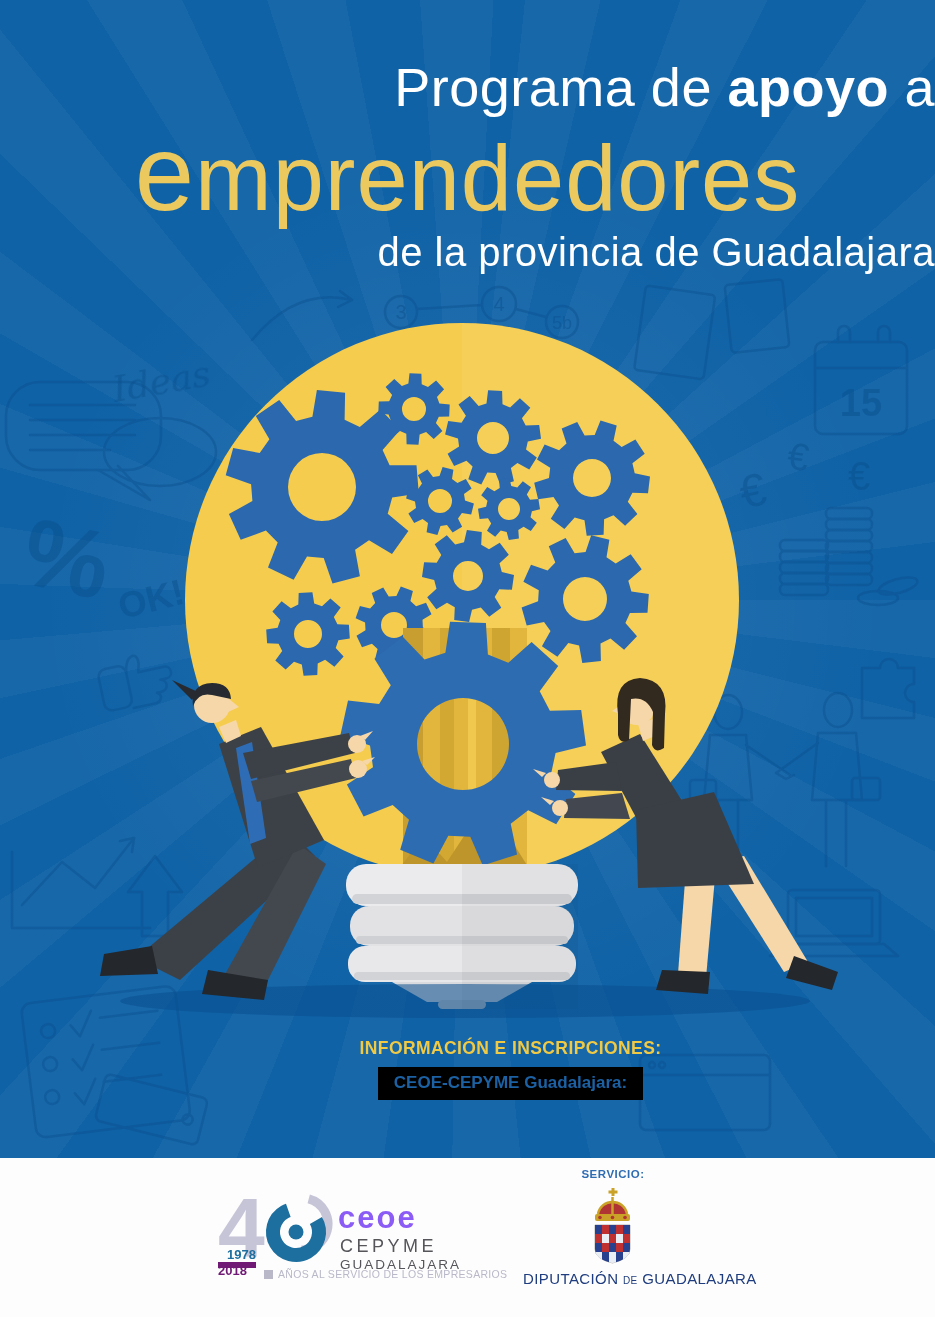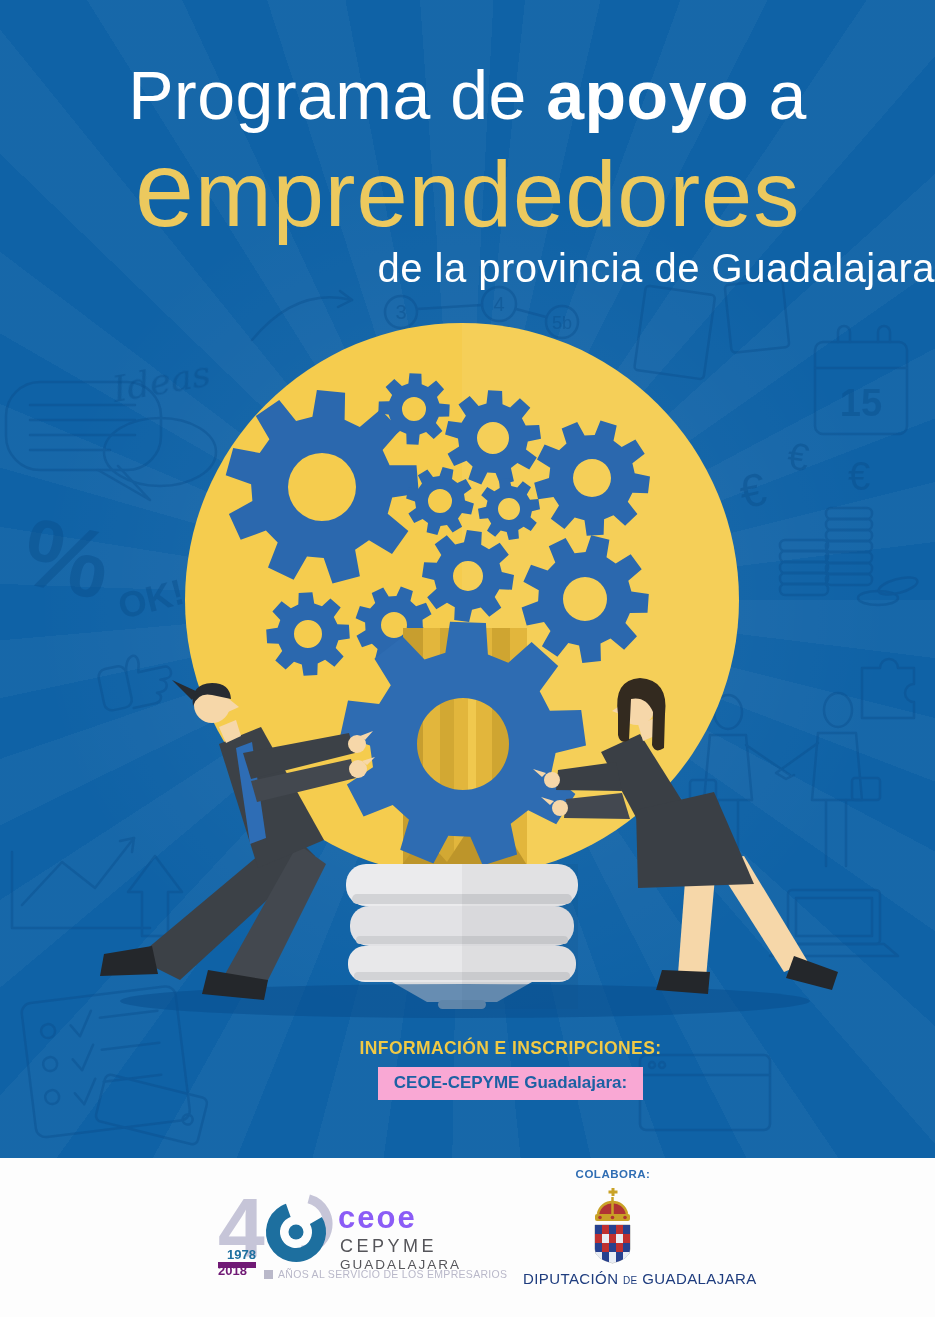--- a/index.html
+++ b/index.html
@@ -6,29 +6,29 @@
   .poster{position:relative;width:935px;height:1317px;overflow:hidden;background:#fff;
           font-family:"Liberation Sans",sans-serif;}
   
   .blue-area{position:absolute;left:0;top:0;width:935px;height:1158px;background:#0f62a6;overflow:hidden;}
   .glow{position:absolute;inset:0;background:radial-gradient(circle at 462px 600px,rgba(255,255,255,.07),rgba(255,255,255,0) 430px);}
   .rays{position:absolute;inset:0;background:repeating-conic-gradient(from 6deg at 462px 600px,rgba(255,255,255,.035) 0deg 7deg,rgba(255,255,255,0) 7deg 14deg);}
   svg.doodles{position:absolute;left:0;top:0;}
   svg.illustration{position:absolute;left:0;top:0;}
   
   .title{position:absolute;left:0;top:56px;width:935px;text-align:center;color:#fff;z-index:5;}
-  .t-line1{font-size:68px;font-weight:400;letter-spacing:.5px;}
+  .t-line1{font-size:54px;font-weight:400;letter-spacing:.5px;text-align:right;}
   .t-line1 b{font-weight:700;}
   .t-line2{font-size:92px;font-weight:400;color:#ecc95e;line-height:.96;margin-top:4px;letter-spacing:1px;}
   .t-line2 .big-e{font-size:1.16em;}
   .t-line3{font-size:40px;font-weight:400;margin-top:6px;letter-spacing:.5px;text-align:right;}
   
   .info{position:absolute;left:0;top:1038px;width:935px;text-align:center;z-index:6;padding-left:43px;}
   .info-heading{font-size:17.5px;font-weight:700;color:#f0c945;letter-spacing:.4px;}
-  .info-box{display:inline-block;margin-top:8px;background:#f9a8d4;color:#1c61a3;font-weight:700;
+  .info-box{display:inline-block;margin-top:8px;background:#000000;color:#1c61a3;font-weight:700;
             font-size:17px;line-height:1.3;padding:5px 16px 6px;}
   
   .footer{position:absolute;left:0;top:1158px;width:935px;height:159px;background:#fdfdfd;}
   .ceoe-logo{position:absolute;left:218px;top:36px;width:280px;height:100px;}
   .n4{position:absolute;left:0;top:-8px;font-size:84px;font-weight:700;color:#c6c5d8;line-height:1;}
   svg.cmark{position:absolute;left:44px;top:0;}
   .brand-ceoe{position:absolute;left:120px;top:6px;font-size:31px;font-weight:700;color:#8b5cf6;letter-spacing:2px;}
   .brand-cepyme{position:absolute;left:122px;top:42px;font-size:18px;font-weight:400;color:#55555a;letter-spacing:3.5px;}
   .brand-place{position:absolute;left:122px;top:63px;font-size:13.5px;font-weight:400;color:#55555a;letter-spacing:2px;}
   .y1978{position:absolute;left:0;top:53px;width:38px;text-align:right;font-size:13px;font-weight:700;color:#1d6f9f;border-bottom:6px solid #701a75;}
@@ -251,21 +251,21 @@
       <span class="brand-ceoe">ceoe</span>
       <span class="brand-cepyme">CEPYME</span>
       <span class="brand-place">GUADALAJARA</span>
       <span class="y1978">1978</span>
       <span class="y2018">2018</span>
       <span class="bullet"></span>
       <span class="tagline">AÑOS AL SERVICIO DE LOS EMPRESARIOS</span>
     </div>
 
     <div class="colabora">
-      <div class="colabora-label">COLABORA:</div>
+      <div class="colabora-label">SERVICIO:</div>
       <svg class="crest" width="56" height="76" viewBox="0 0 56 76">
         <rect x="26.5" y="0" width="3" height="8" fill="#c9a227"></rect>
         <rect x="23.5" y="2.5" width="9" height="3" fill="#c9a227"></rect>
         <path d="M13,26 C16,11 39,11 42,26 Z" fill="#b03434"></path>
         <path d="M13,26 C16,10 39,10 42,26" fill="none" stroke="#c9a227" stroke-width="2.5"></path>
         <path d="M27.5,9 V26" stroke="#c9a227" stroke-width="2.5"></path>
         <rect x="10" y="26" width="35" height="7" rx="2" fill="#c9a227"></rect>
         <circle cx="15" cy="29.5" r="1.8" fill="#b03434"></circle>
         <circle cx="27.5" cy="29.5" r="1.8" fill="#b03434"></circle>
         <circle cx="40" cy="29.5" r="1.8" fill="#b03434"></circle>

